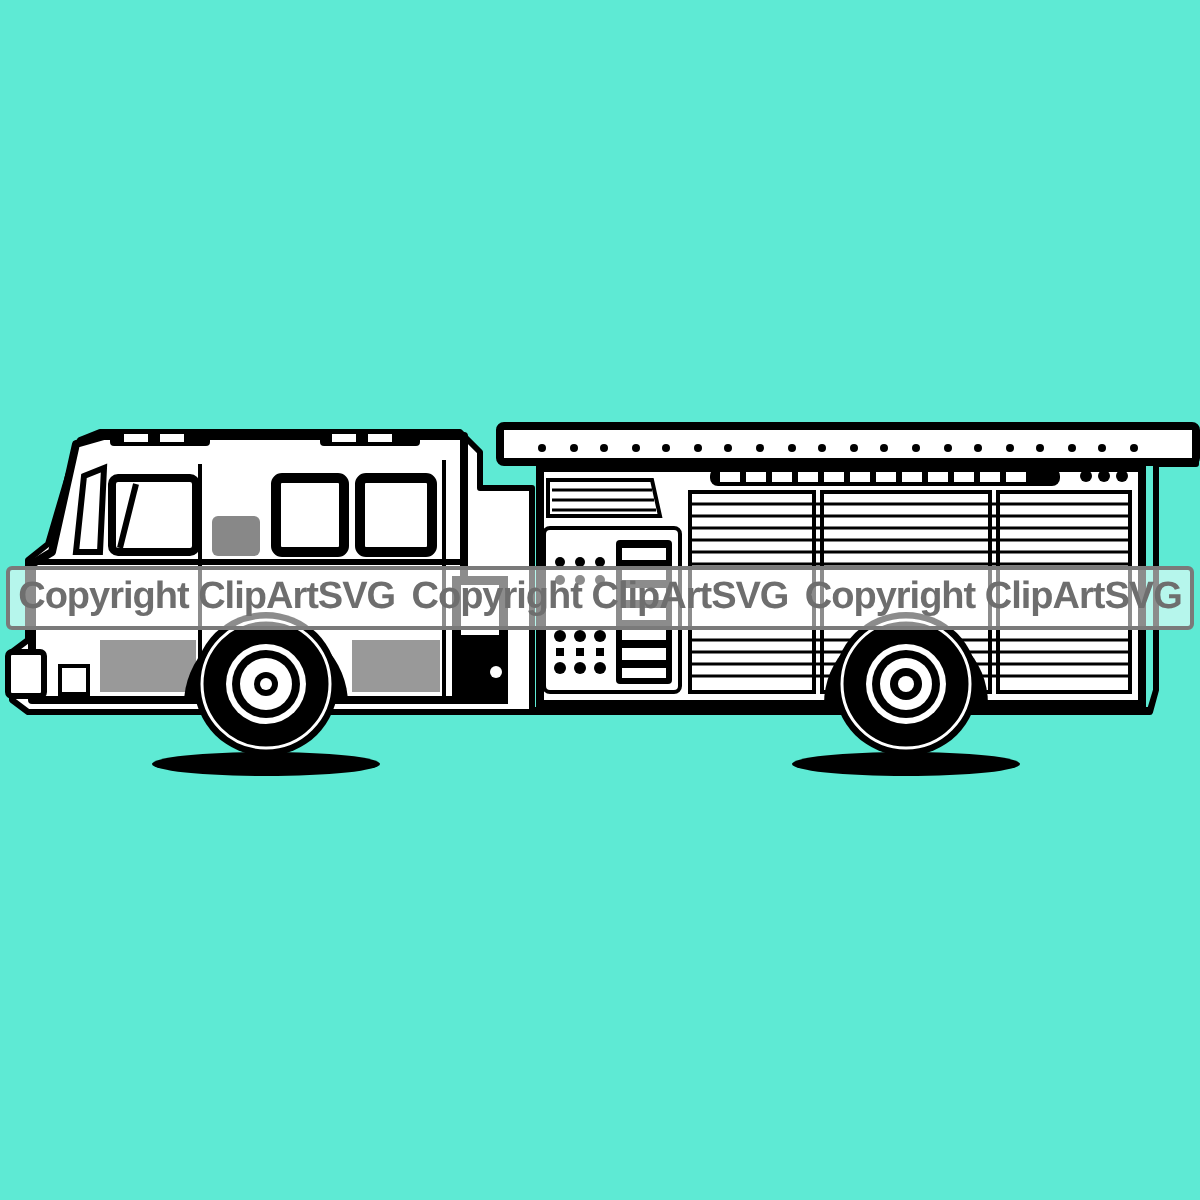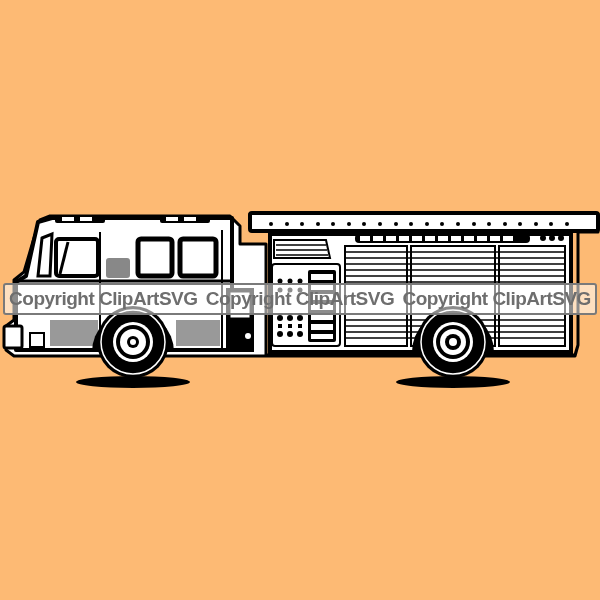--- a/index.html
+++ b/index.html
@@ -1,16 +1,16 @@
 <!DOCTYPE html>
 <html><head>
 <meta charset="utf-8">
 <style>
   html, body { margin:0; padding:0; background:#ffffff; }
-  .canvas { position:relative; width:600px; height:600px; background:#fdba74; overflow:hidden; }
+  .canvas { position:relative; width:600px; height:600px; background:#5eead4; overflow:hidden; }
   svg { position:absolute; left:0; top:0; }
   .wm-band {
     position:absolute; left:3px; top:283px; width:594px; height:32px;
     border:2px solid #7a7a7a; border-radius:3px; background:rgba(255,255,255,0.55);
     box-sizing:border-box; display:flex; align-items:center; justify-content:space-around;
   }
   .wm-text {
     font-family:"Liberation Sans", sans-serif; font-weight:bold; font-size:19px;
     color:#6e6e6e; letter-spacing:-0.5px; white-space:nowrap;
   }

